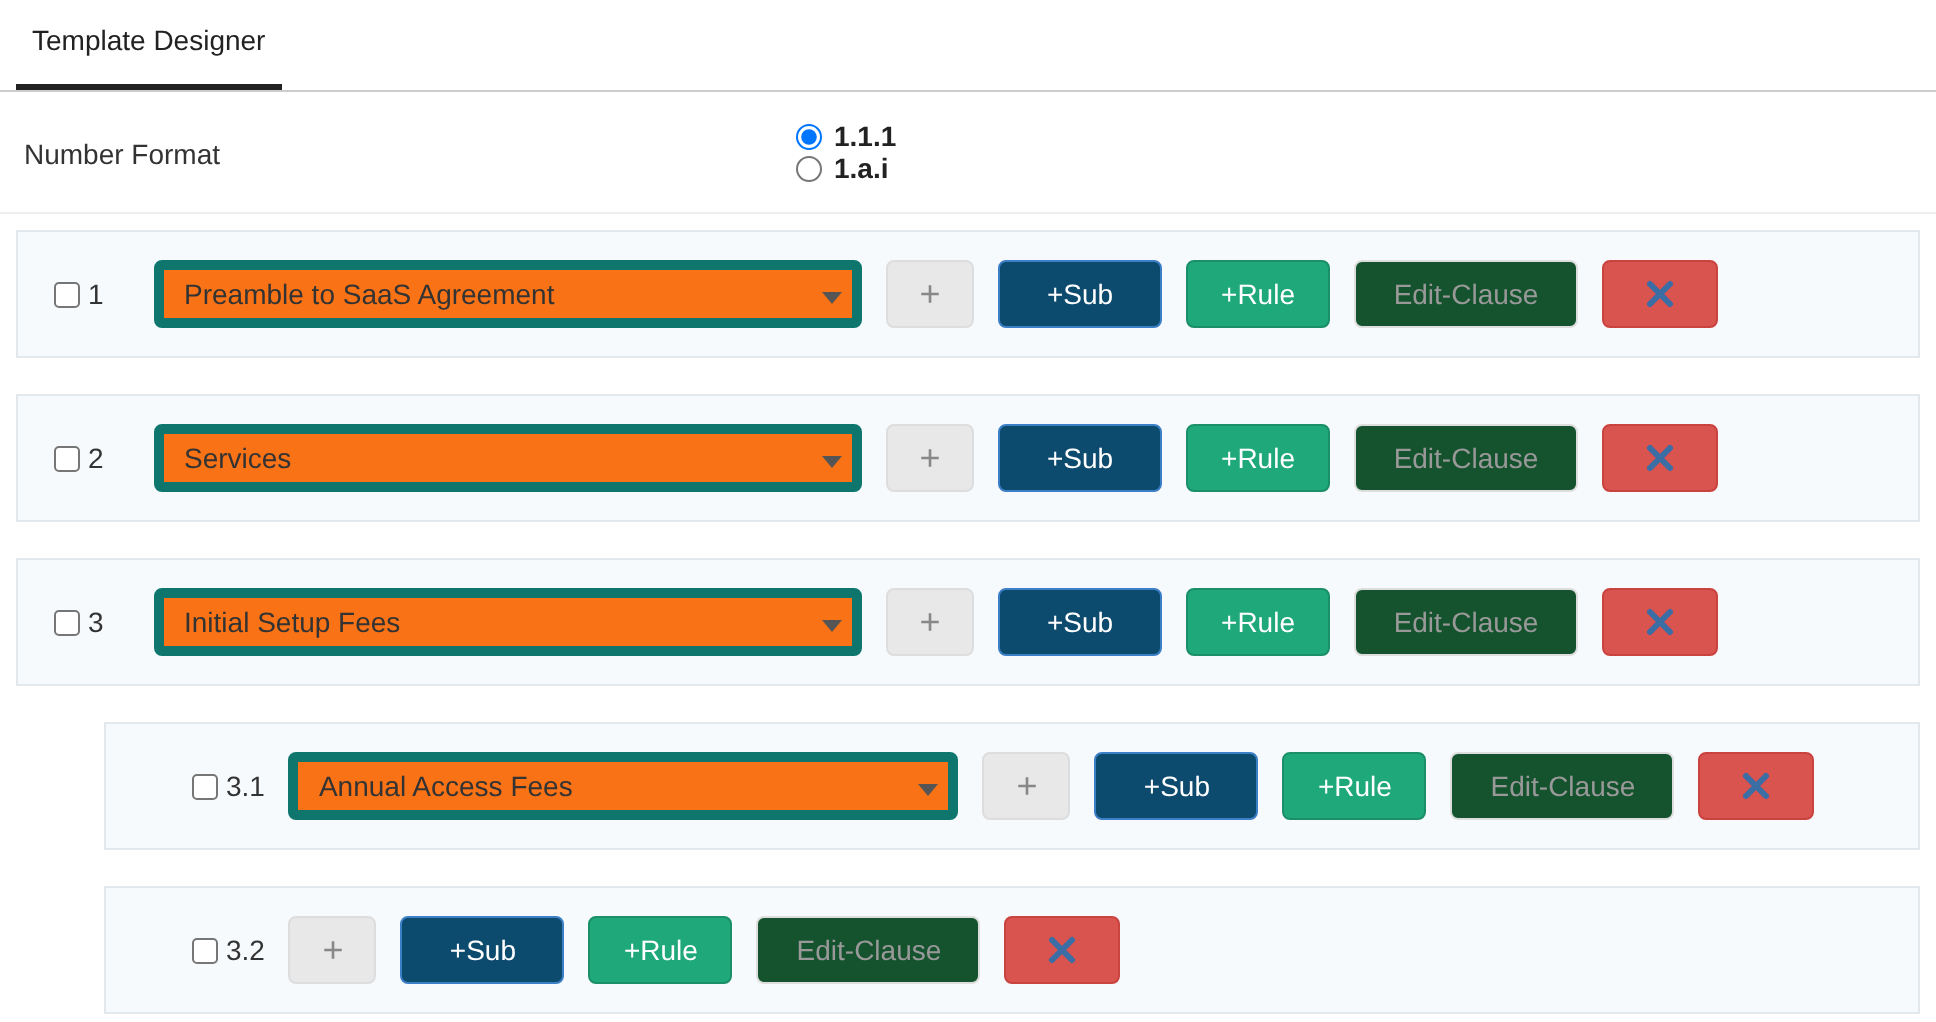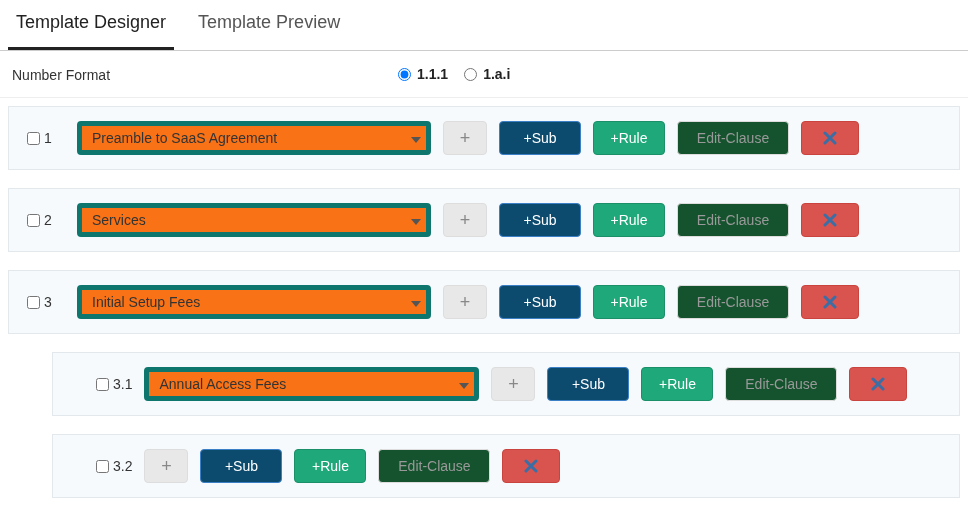--- a/index.html
+++ b/index.html
@@ -1,22 +1,22 @@
 <!DOCTYPE html>
 <html><head>
   <meta charset="utf-8">
   <style>
     * { box-sizing: border-box; margin: 0; padding: 0; }
     body { font-family: "Helvetica Neue", Helvetica, Arial, sans-serif; font-size: 14px; color: #333; background: #fff; width: 968px; }
     .tabs { border-bottom: 1px solid #ccc; padding: 0 8px; display: flex; gap: 16px; }
-    .tab { padding: 12px 8px 14px 8px; color: #555; cursor: pointer; font-size: 18px; }
+    .tab { padding: 12px 8px 14px 8px; color: #555; cursor: pointer; font-size: 14px; }
     .tab.active { color: #222; border-bottom: 3px solid #222; font-weight: 400; }
     .number-format-row { display: flex; align-items: center; padding: 14px 8px; border-bottom: 1px solid #eee; }
     .nf-label { width: 390px; padding-top: 2px; color: #333; padding-left: 4px; }
-    .nf-options { display: flex; flex-direction: row; gap: 16px; }
+    .nf-options { display: flex; flex-direction: column; gap: 0; }
     .nf-option { display: flex; align-items: center; gap: 6px; font-weight: 600; color: #222; }
     .nf-option input { margin: 0; }
     .clauses { padding: 8px; }
     .clause-row { display: flex; align-items: center; background: #f7fafc; border: 1px solid #e3e8ec; padding: 14px 18px; margin-bottom: 18px; gap: 12px; }
     .clause-row.level-1 { margin-left: 44px; }
     .check-num { display: flex; align-items: center; gap: 4px; min-width: 38px; }
     .check-num.wide { min-width: 54px; padding-left: 25px; }
     .check-num input { margin: 0; }
     .numlabel { font-size: 14px; color: #333; }
     .dropdown { flex: 0 0 354px; position: relative; }
@@ -30,21 +30,20 @@
     .btn-edit { background: #14532d; border-color: #ddd; color: #999; width: 112px; }
     .btn-danger { background: #d9534f; border-color: #c9433f; color: #3a6ea5; width: 58px; font-size: 18px; }
     .btn-danger svg { display: block; }
     .btn-row { display: flex; gap: 12px; }
   </style>
 </head>
 <body>
 
 <div class="tabs">
   <div class="tab active">Template Designer</div>
-  <div class="tab">Template Preview</div>
 </div>
 
 <div class="number-format-row">
   <div class="nf-label">Number Format</div>
   <div class="nf-options">
     <label class="nf-option">
       <input type="radio" name="nf" checked="" style="">
       <span>1.1.1</span>
     </label>
     <label class="nf-option">

